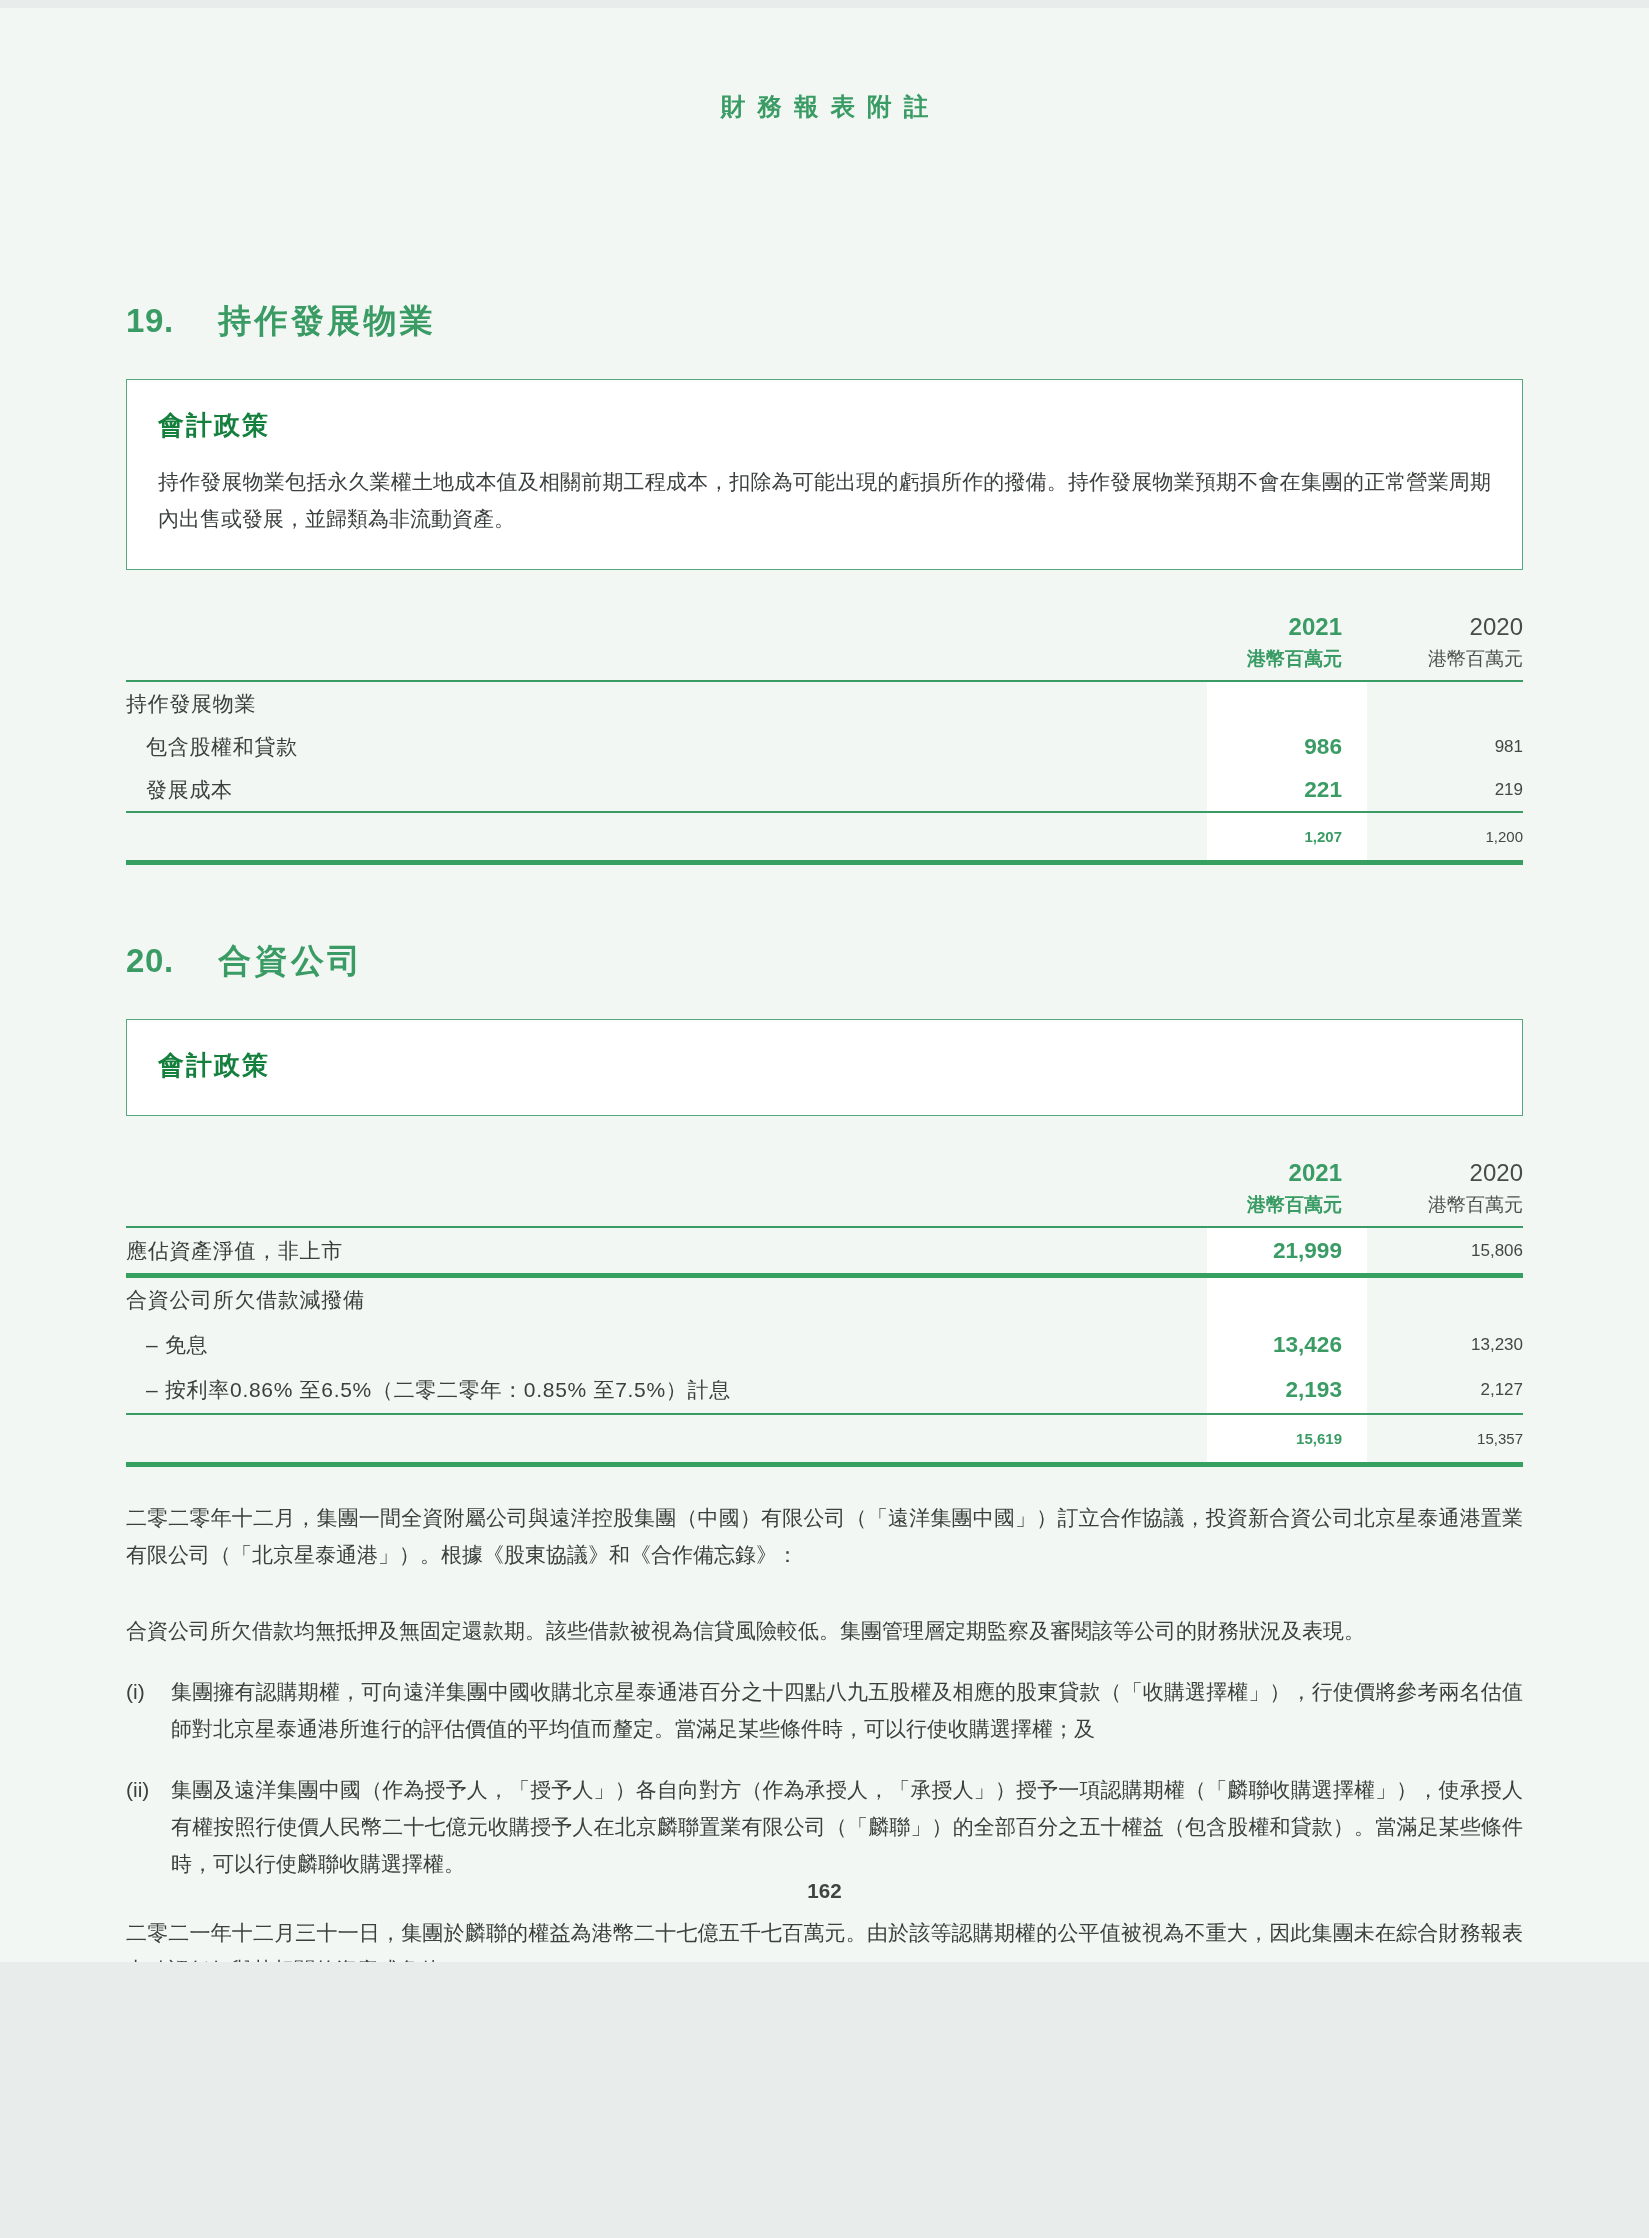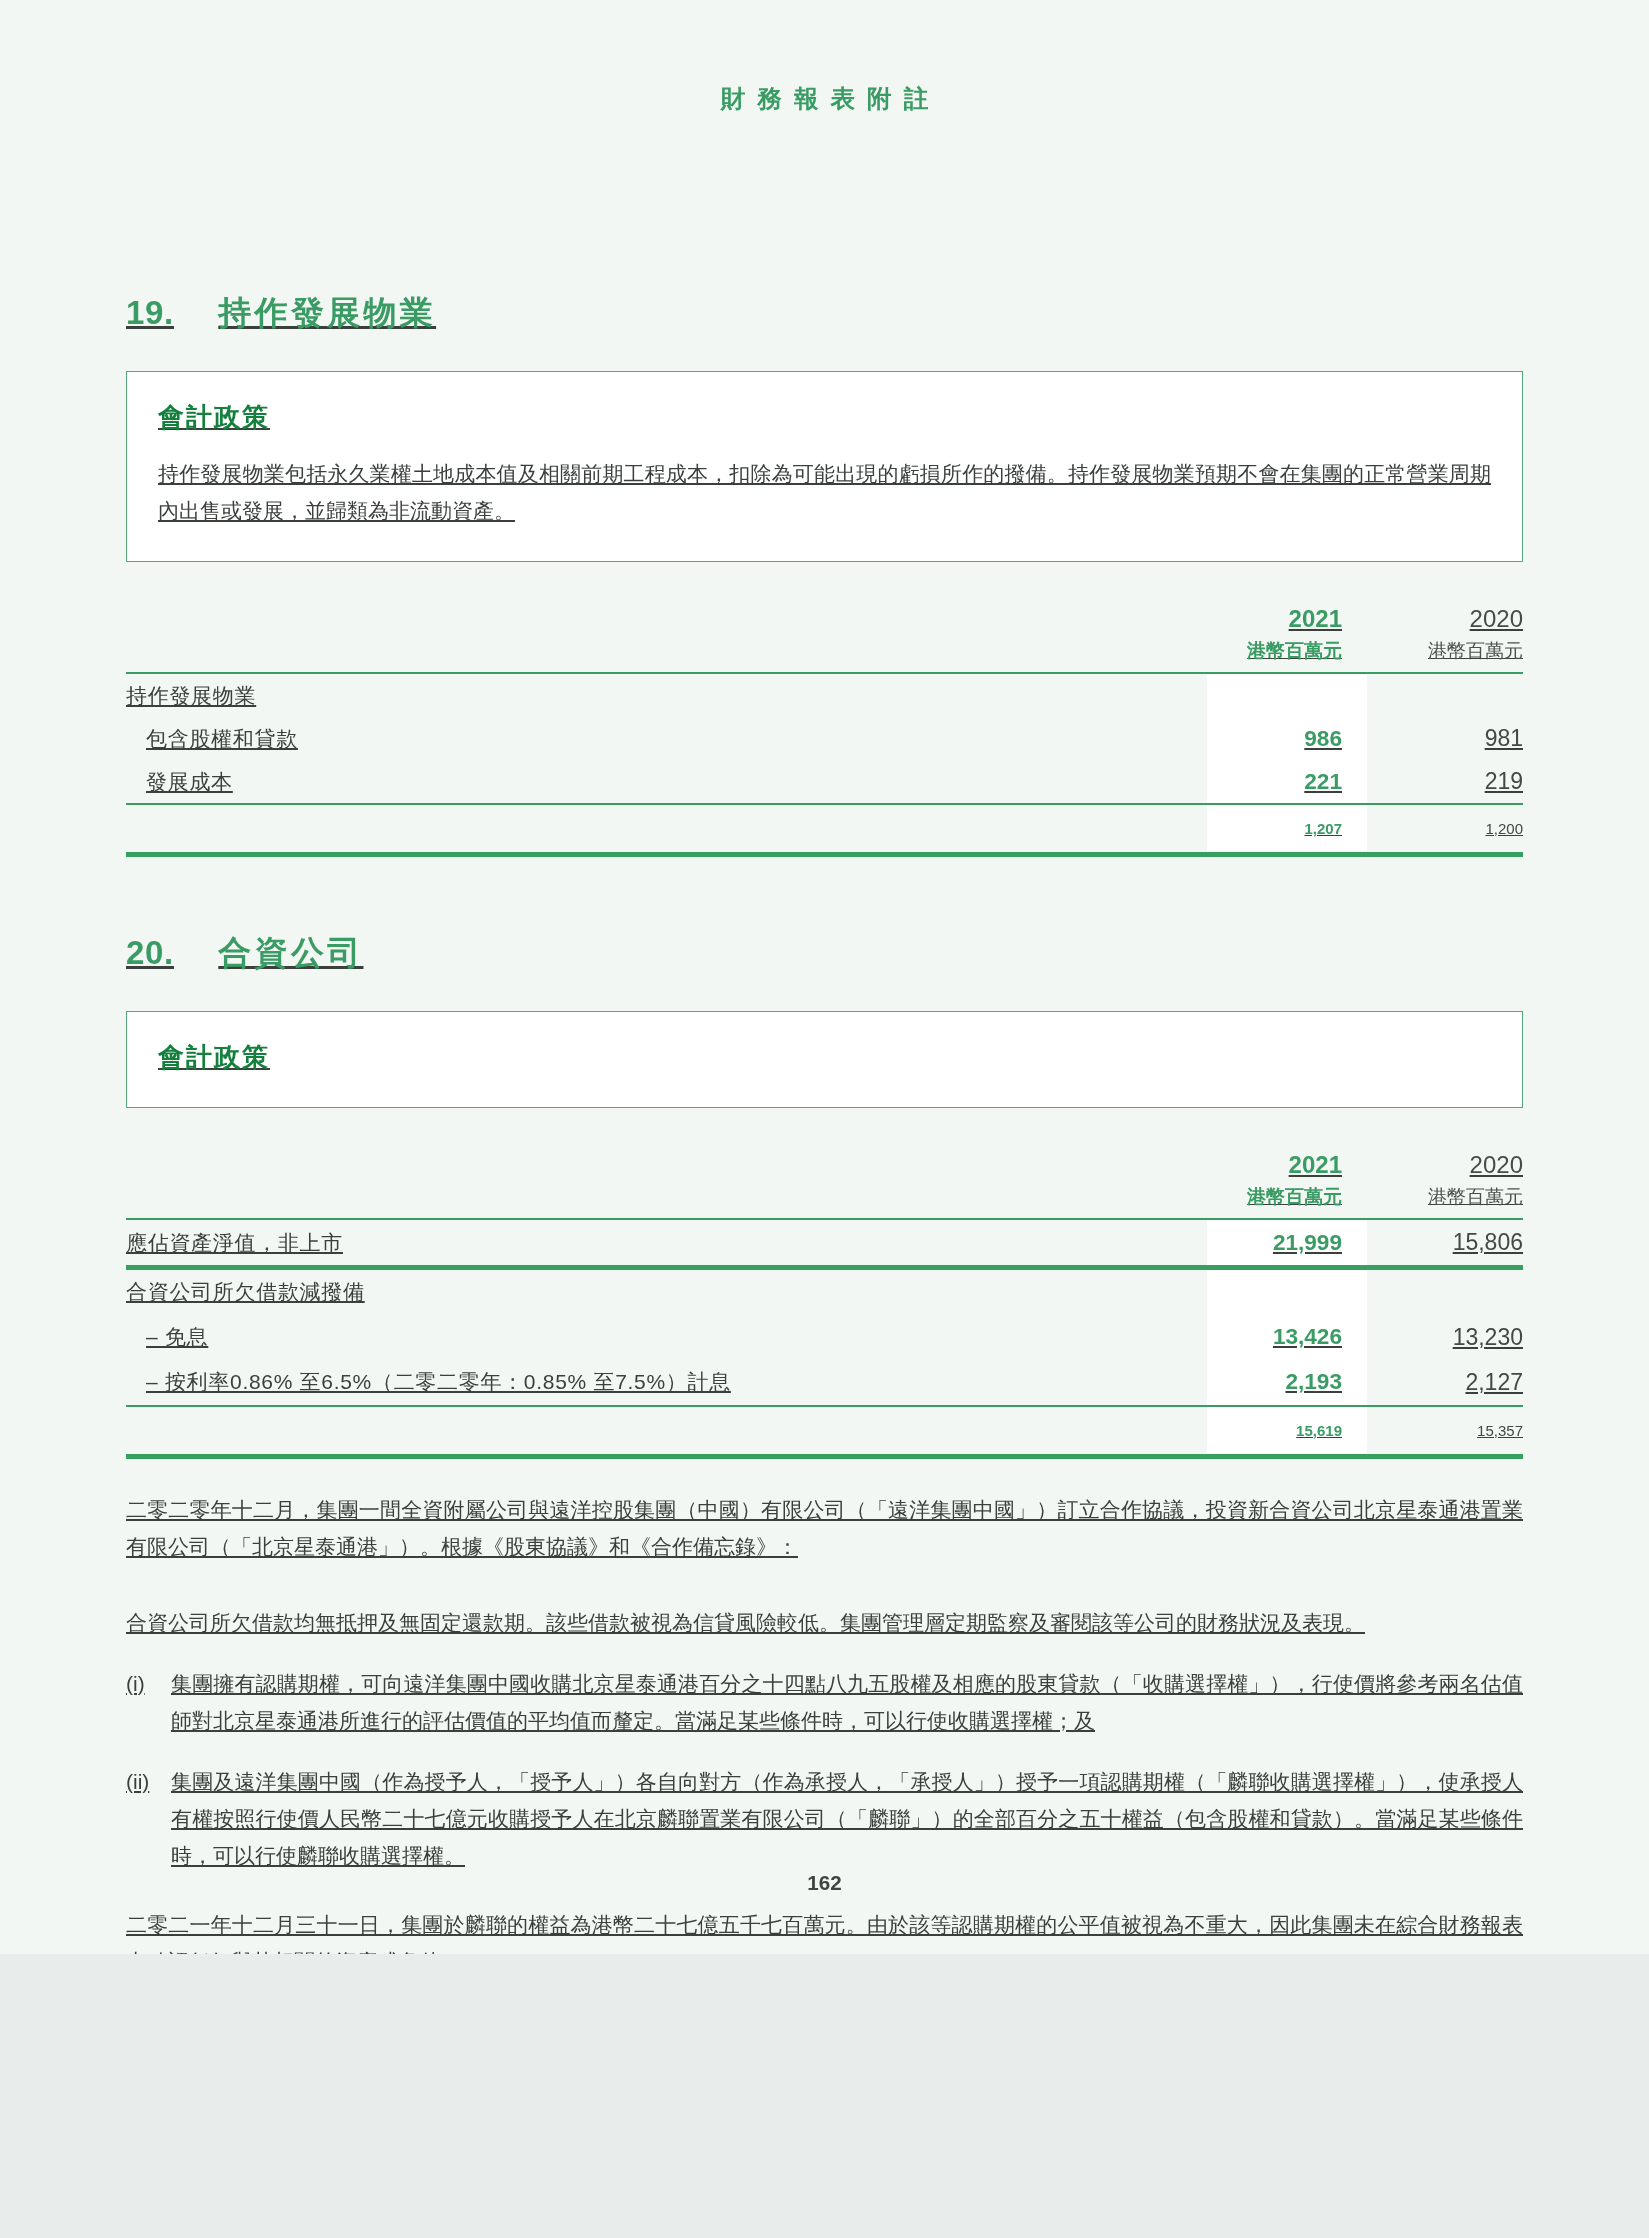--- a/index.html
+++ b/index.html
@@ -1,25 +1,24 @@
 <!DOCTYPE html>
 <html style="font-size:10.6px"><head>
 <meta charset="utf-8">
 <style>
   * { margin:0; padding:0; box-sizing:border-box; }
   html,body { background:#e8ecea; }
   .page {
     position:relative;
     width:1649px; height:1954px;
-    margin:0 auto;
+    margin:8px auto;
     background:#f2f7f4;
     color:#3b403d;
     font-family:"Liberation Sans", sans-serif;
     overflow:hidden;
-    text-decoration:underline;
   }
   .doc-header { padding-top:82px; text-align:center; }
   .doc-header h1 {
     display:inline-block;
     font-size:24.6px; font-weight:700;
     color:#3a9c64; letter-spacing:12px;
     margin-right:-12px;
   }
   .content { padding:0 126px; }
 
@@ -66,21 +65,21 @@
   .td-label.sub { padding-left:20px; }
   .td-2021 {
     width:160px; background:#ffffff;
     display:flex; align-items:center; justify-content:flex-end;
     padding-right:25px;
     color:#3a9c64; font-weight:700; font-size:22.6px;
   }
   .td-2020 {
     width:156px;
     display:flex; align-items:center; justify-content:flex-end;
-    font-size:23px; color:#424845;
+    font-size:17px; color:#424845;
   }
   .t-rule { height:2px; background:#3a9c64; }
   .t-rule.thick { height:4.7px; background:#35a05f; }
   .t-total .td-2021, .t-total .td-2020 { font-size:15px; }
   .t-total { min-height:47px; }
 
   .para {
     margin-top:32px;
     font-size:21px; line-height:37px;
     text-align:justify;

